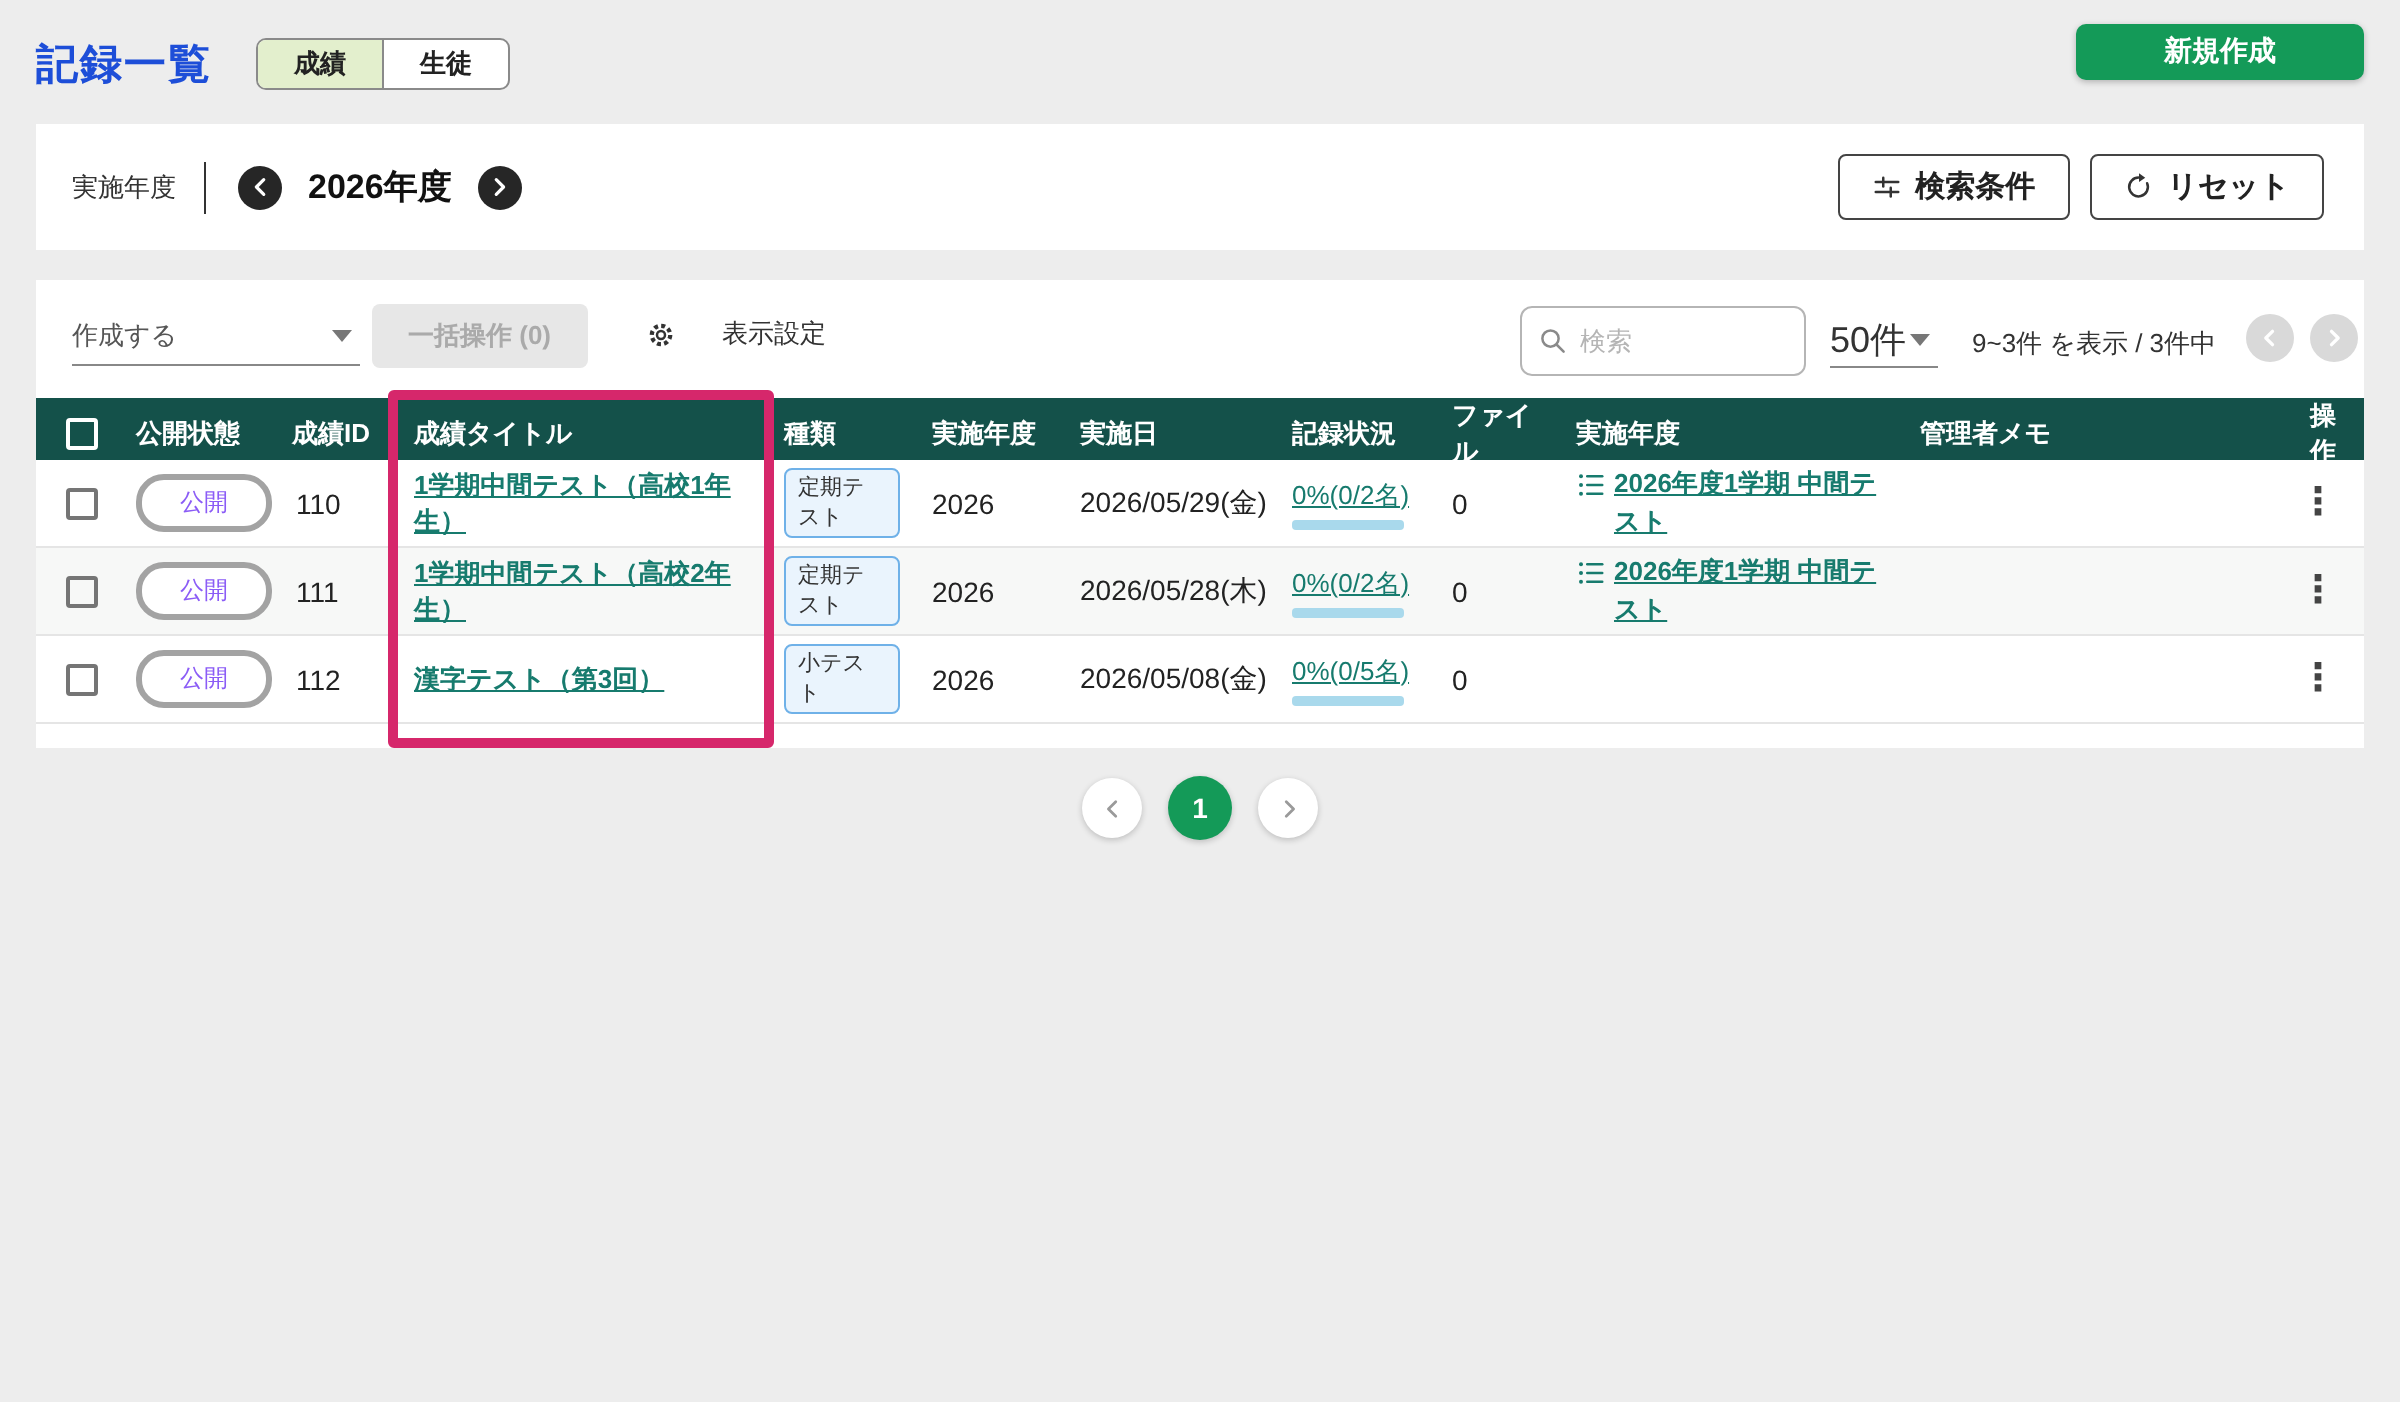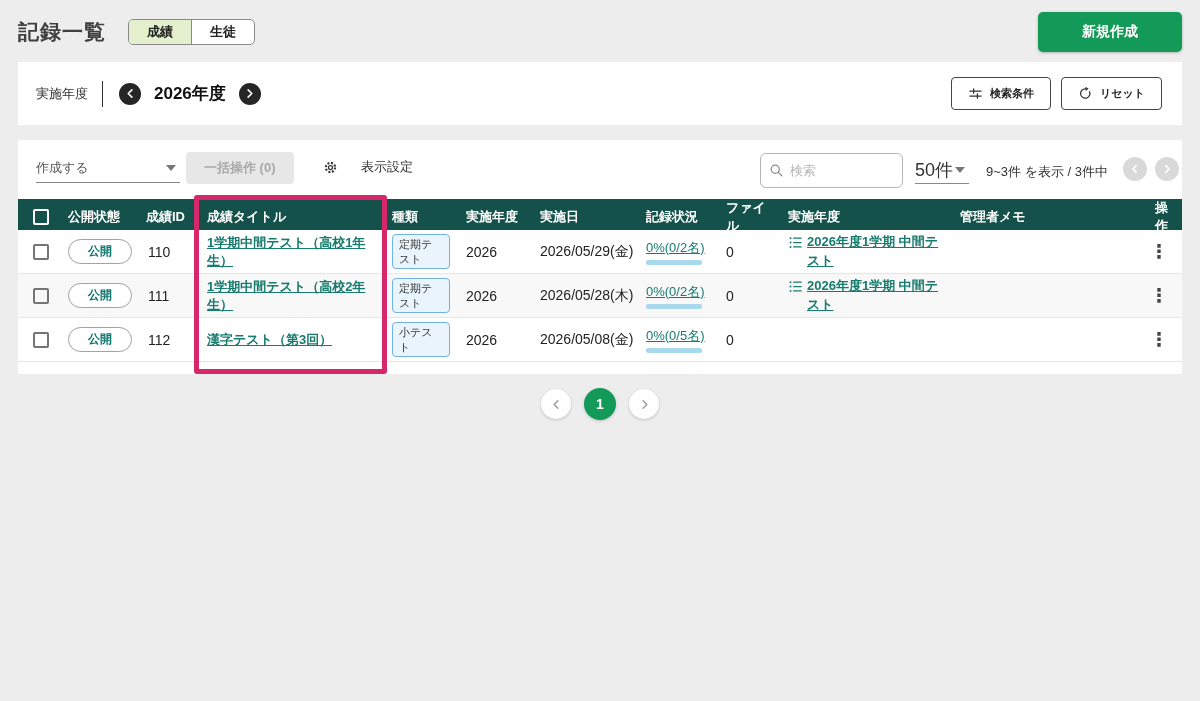--- a/index.html
+++ b/index.html
@@ -1,34 +1,34 @@
 <!DOCTYPE html>
 <html style="--page_bg: #ededed; --accent_green: #149a58; --header_teal: #14514a; --link_teal: #177b6e; --tab_active_bg: #e3efcd; --badge_blue: #6fb1e8; --progress_blue: #a9d9ec; --highlight_pink: #d6276b;"><head>
 <meta charset="utf-8">
 <style>
   * { margin:0; padding:0; box-sizing:border-box; }
   body { font-family:"Liberation Sans","DejaVu Sans",sans-serif; }
   .page { position:relative; width:1200px; height:701px; background:var(--page_bg,#ededed); overflow:hidden; color:#222; }
 
   
-  .page-title { position:absolute; left:18px; top:18px; font-size:21px; font-weight:bold; color:#404040; letter-spacing:1px; }
+  .page-title { position:absolute; left:18px; top:18px; font-size:21px; font-weight:bold; color:#1d4ed8; letter-spacing:1px; }
   .tabs { position:absolute; left:128px; top:19px; display:flex; border:1px solid #8a8a8a; border-radius:5px; overflow:hidden; background:#fff; height:26px;justify-content:flex-end; }
   .tab { padding:0 18px; font-size:13px; font-weight:bold; color:#222; display:flex; align-items:center; cursor:pointer; }
   .tab.active { background:var(--tab_active_bg,#e3efcd); }
   .tab + .tab { border-left:1px solid #8a8a8a; }
-  .create-btn { position:absolute; right:18px; top:12px; width:144px; height:40px; background:var(--accent_green,#149a58); color:#fff; border:none; border-radius:5px; font-size:14px; font-weight:bold; box-shadow:0 1px 3px rgba(0,0,0,.25); cursor:pointer; }
+  .create-btn { position:absolute; right:18px; top:12px; width:144px; height:28px; background:var(--accent_green,#149a58); color:#fff; border:none; border-radius:5px; font-size:14px; font-weight:bold; box-shadow:0 1px 3px rgba(0,0,0,.25); cursor:pointer; }
 
   
   .filter-bar { position:absolute; left:18px; top:62px; width:1164px; height:63px; background:#fff; display:flex; align-items:center; }
   .year-label { font-size:13px; color:#333; margin-left:18px; }
   .v-divider { width:1px; height:26px; background:#333; margin:0 16px 0 14px; }
   .circle-nav { width:22px; height:22px; border-radius:50%; background:#262626; display:flex; align-items:center; justify-content:center; border:none; cursor:pointer; }
   .year-value { font-size:17px; font-weight:bold; margin:0 13px; color:#111; }
   .filter-actions { position:absolute; right:20px; top:15px; display:flex; gap:10px; }
-  .outline-btn { height:33px; border:1px solid #444; border-radius:4px; background:#fff; font-size:11px; font-weight:bold; color:#222; display:flex; align-items:center; gap:7px; padding:0 16px; cursor:pointer; }
+  .outline-btn { height:33px; border:1px solid #444; border-radius:4px; background:#fff; font-size:15px; font-weight:bold; color:#222; display:flex; align-items:center; gap:7px; padding:0 16px; cursor:pointer; }
 
   
   .card { position:absolute; left:18px; top:140px; width:1164px; height:234px; background:#fff; }
 
   
   .toolbar { position:relative; height:59px; }
   .action-select { position:absolute; left:18px; top:13px; width:144px; height:30px; border-bottom:1px solid #888; display:flex; align-items:center; justify-content:space-between; cursor:pointer; }
   .action-select .sel-label { font-size:13px; color:#555; }
   .caret-down { width:0; height:0; border-left:5px solid transparent; border-right:5px solid transparent; border-top:6px solid #777; margin-right:4px; }
   .bulk-btn { position:absolute; left:168px; top:12px; height:32px; padding:0 18px; background:#e7e7e7; color:#aaa; border:none; border-radius:4px; font-size:13px; font-weight:bold; }
@@ -58,21 +58,21 @@
   .td-check { padding-left:15px !important; }
   .td-id { padding-left:6px !important; }
   .td-title { padding-left:13px !important; }
   .td-type { padding-left:4px !important; }
   .td-cat { padding-left:14px !important; }
   .td-ops { text-align:center; padding-left:0 !important; }
 
   input[type=checkbox] { appearance:none; width:16px; height:16px; border:2px solid #757575; border-radius:2px; background:transparent; cursor:pointer; display:block; }
   .t-head input[type=checkbox] { border-color:#fff; }
 
-  .status-badge { display:inline-block; border:1px solid #a3a3a3; border-radius:14px; padding:3px 19px; font-size:12px; color:#0f766e; background:#fff;font-weight:bold; }
+  .status-badge { display:inline-block; border:3px solid #a3a3a3; border-radius:14px; padding:3px 19px; font-size:12px; color:#8b5cf6; background:#fff; }
   .type-badge { display:inline-block; border:1px solid var(--badge_blue,#6fb1e8); background:#eaf4fd; border-radius:4px; padding:2px 6px; font-size:11px; line-height:1.3; color:#333; max-width:58px; }
   a.teal-link { color:var(--link_teal,#177b6e); font-weight:bold; font-size:13px; text-decoration:underline; cursor:pointer; }
   .record-cell a { font-weight:normal; }
   .progress-track { width:56px; height:5px; background:var(--progress_blue,#a9d9ec); border-radius:2px; margin-top:3px; }
   .cat-wrap { display:flex; align-items:flex-start; gap:4px; }
   .cat-wrap a { display:inline-block; max-width:152px; line-height:1.45; }
   .cat-wrap svg { margin-top:2px; flex:none; }
   .kebab { font-size:19px; font-weight:bold; color:#444; cursor:pointer; line-height:1; display:inline-block; letter-spacing:0; }
 
   

